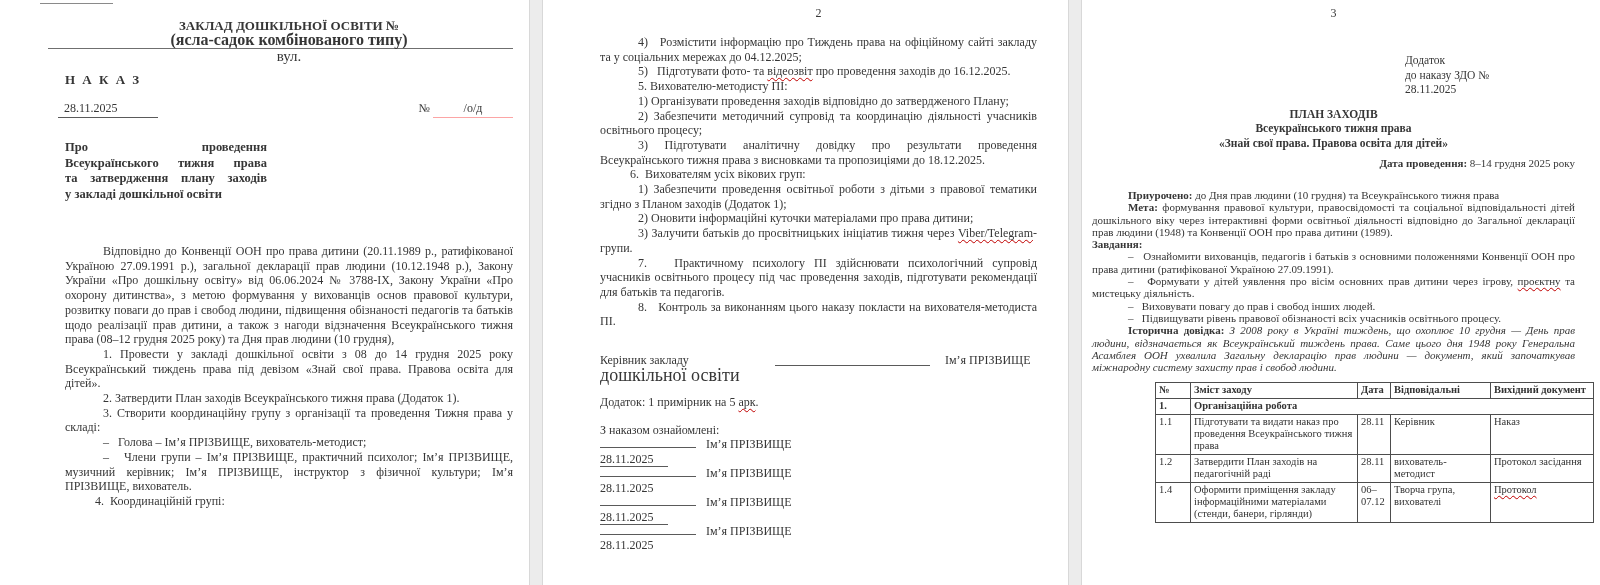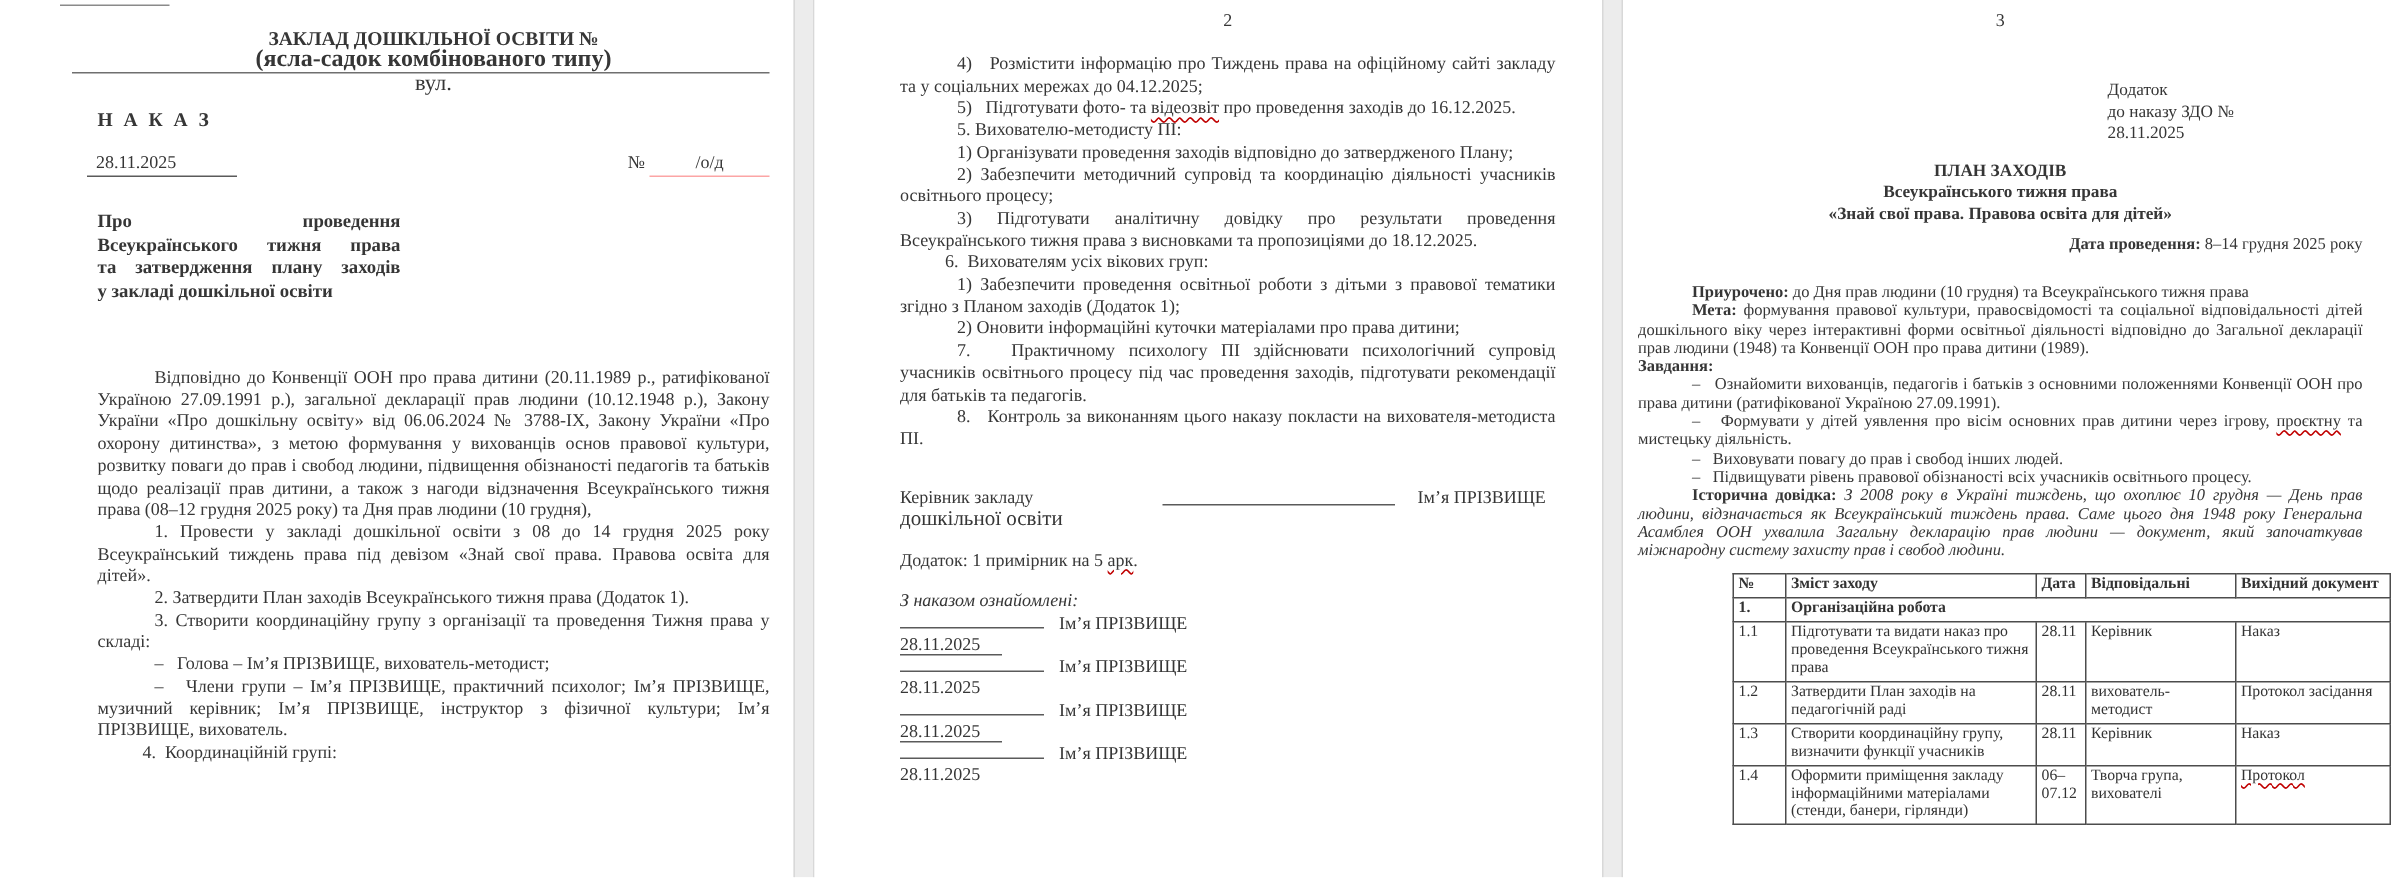--- a/index.html
+++ b/index.html
@@ -31,23 +31,23 @@
   .subj-j{text-align:justify;text-align-last:justify;}
   .body1{margin-top:42px;}
   .sp-ab{margin-top:14px;margin-bottom:14px;}
 
   
   .pageno{font-size:12px;text-align:center;padding-top:6px;line-height:14px;}
   .body2{margin-top:15px;}
   .sig-row{display:flex;margin-top:24px;font-size:12px;line-height:15px;}
   .sig-role{width:175px;}
   .sigline{width:155px;border-bottom:1px solid #5a5a5a;height:12px;margin-right:15px;}
-  .sig-role2{font-size:14px;line-height:15px;}
+  .sig-role2{font-size:18px;line-height:15px;}
   .attach{margin-top:12px;}
-  .ack-label{margin-top:13px;font-style:italic;}
+  .ack-label{margin-top:13px;}
   .ack{font-size:12px;line-height:14.4px;margin:0;}
   .sigline2{display:inline-block;width:96px;border-bottom:1px solid #5a5a5a;height:10px;margin-right:10px;}
   .u{border-bottom:1px solid #5a5a5a;padding-right:14px;}
 
   
   .appendix{margin-top:33px;margin-left:313px;font-size:11.5px;line-height:14.5px;}
   .plan-title{margin-top:10px;text-align:center;font-weight:bold;font-size:11.5px;line-height:14.5px;}
   .p3b{font-size:11px;line-height:12.3px;text-align:justify;margin:0;}
   .ind3{text-indent:36px;}
   .date-line{margin-top:7px;text-align:right;font-size:11px;line-height:13px;}
@@ -103,20 +103,21 @@
     <div class="body2">
       <p class="b ind">4)&nbsp;&nbsp;&nbsp;Розмістити інформацію про Тиждень права на офіційному сайті закладу та у соціальних мережах до 04.12.2025;</p>
       <p class="b ind"><span>5)&nbsp;&nbsp;&nbsp;Підготувати фото- та </span><span class="sq">відеозвіт</span><span> про проведення заходів до 16.12.2025.</span></p>
       <p class="b ind">5. Вихователю-методисту ПІ:</p>
       <p class="b ind">1) Організувати проведення заходів відповідно до затвердженого Плану;</p>
       <p class="b ind">2) Забезпечити методичний супровід та координацію діяльності учасників освітнього процесу;</p>
       <p class="b ind">3) Підготувати аналітичну довідку про результати проведення Всеукраїнського тижня права з висновками та пропозиціями до 18.12.2025.</p>
       <p class="b" style="text-indent:30px;">6.&nbsp;&nbsp;Вихователям усіх вікових груп:</p>
       <p class="b ind">1) Забезпечити проведення освітньої роботи з дітьми з правової тематики згідно з Планом заходів (Додаток 1);</p>
       <p class="b ind">2) Оновити інформаційні куточки матеріалами про права дитини;</p>
+      <p class="b ind"><span>3) Залучити батьків до просвітницьких ініціатив тижня через </span><span class="sq">Viber/Telegram</span><span>-групи.</span></p>
       <p class="b ind">7.&nbsp;&nbsp;&nbsp;Практичному психологу ПІ здійснювати психологічний супровід учасників освітнього процесу під час проведення заходів, підготувати рекомендації для батьків та педагогів.</p>
       <p class="b ind">8.&nbsp;&nbsp;&nbsp;Контроль за виконанням цього наказу покласти на вихователя-методиста ПІ.</p>
 
       <div class="sig-row">
         <span class="sig-role">Керівник закладу</span>
         <span class="sigline"></span>
         <span>Ім’я ПРІЗВИЩЕ</span>
       </div>
       <div class="sig-role2">дошкільної освіти</div>
 
@@ -193,27 +194,20 @@
         <td>Наказ</td>
       </tr>
       <tr>
         <td>1.2</td>
         <td class="cell-j">Затвердити План заходів на педагогічній раді</td>
         <td>28.11</td>
         <td>вихователь-методист</td>
         <td>Протокол засідання</td>
       </tr>
       <tr>
-        <td>1.3</td>
-        <td class="cell-j">Створити координаційну групу, визначити функції учасників</td>
-        <td>28.11</td>
-        <td>Керівник</td>
-        <td>Наказ</td>
-      </tr>
-      <tr>
         <td>1.4</td>
         <td class="cell-j">Оформити приміщення закладу інформаційними матеріалами (стенди, банери, гірлянди)</td>
         <td>06–07.12</td>
         <td>Творча група, вихователі</td>
         <td class="sq">Протокол</td>
       </tr>
     </tbody>
       </table>
   </section>
 

